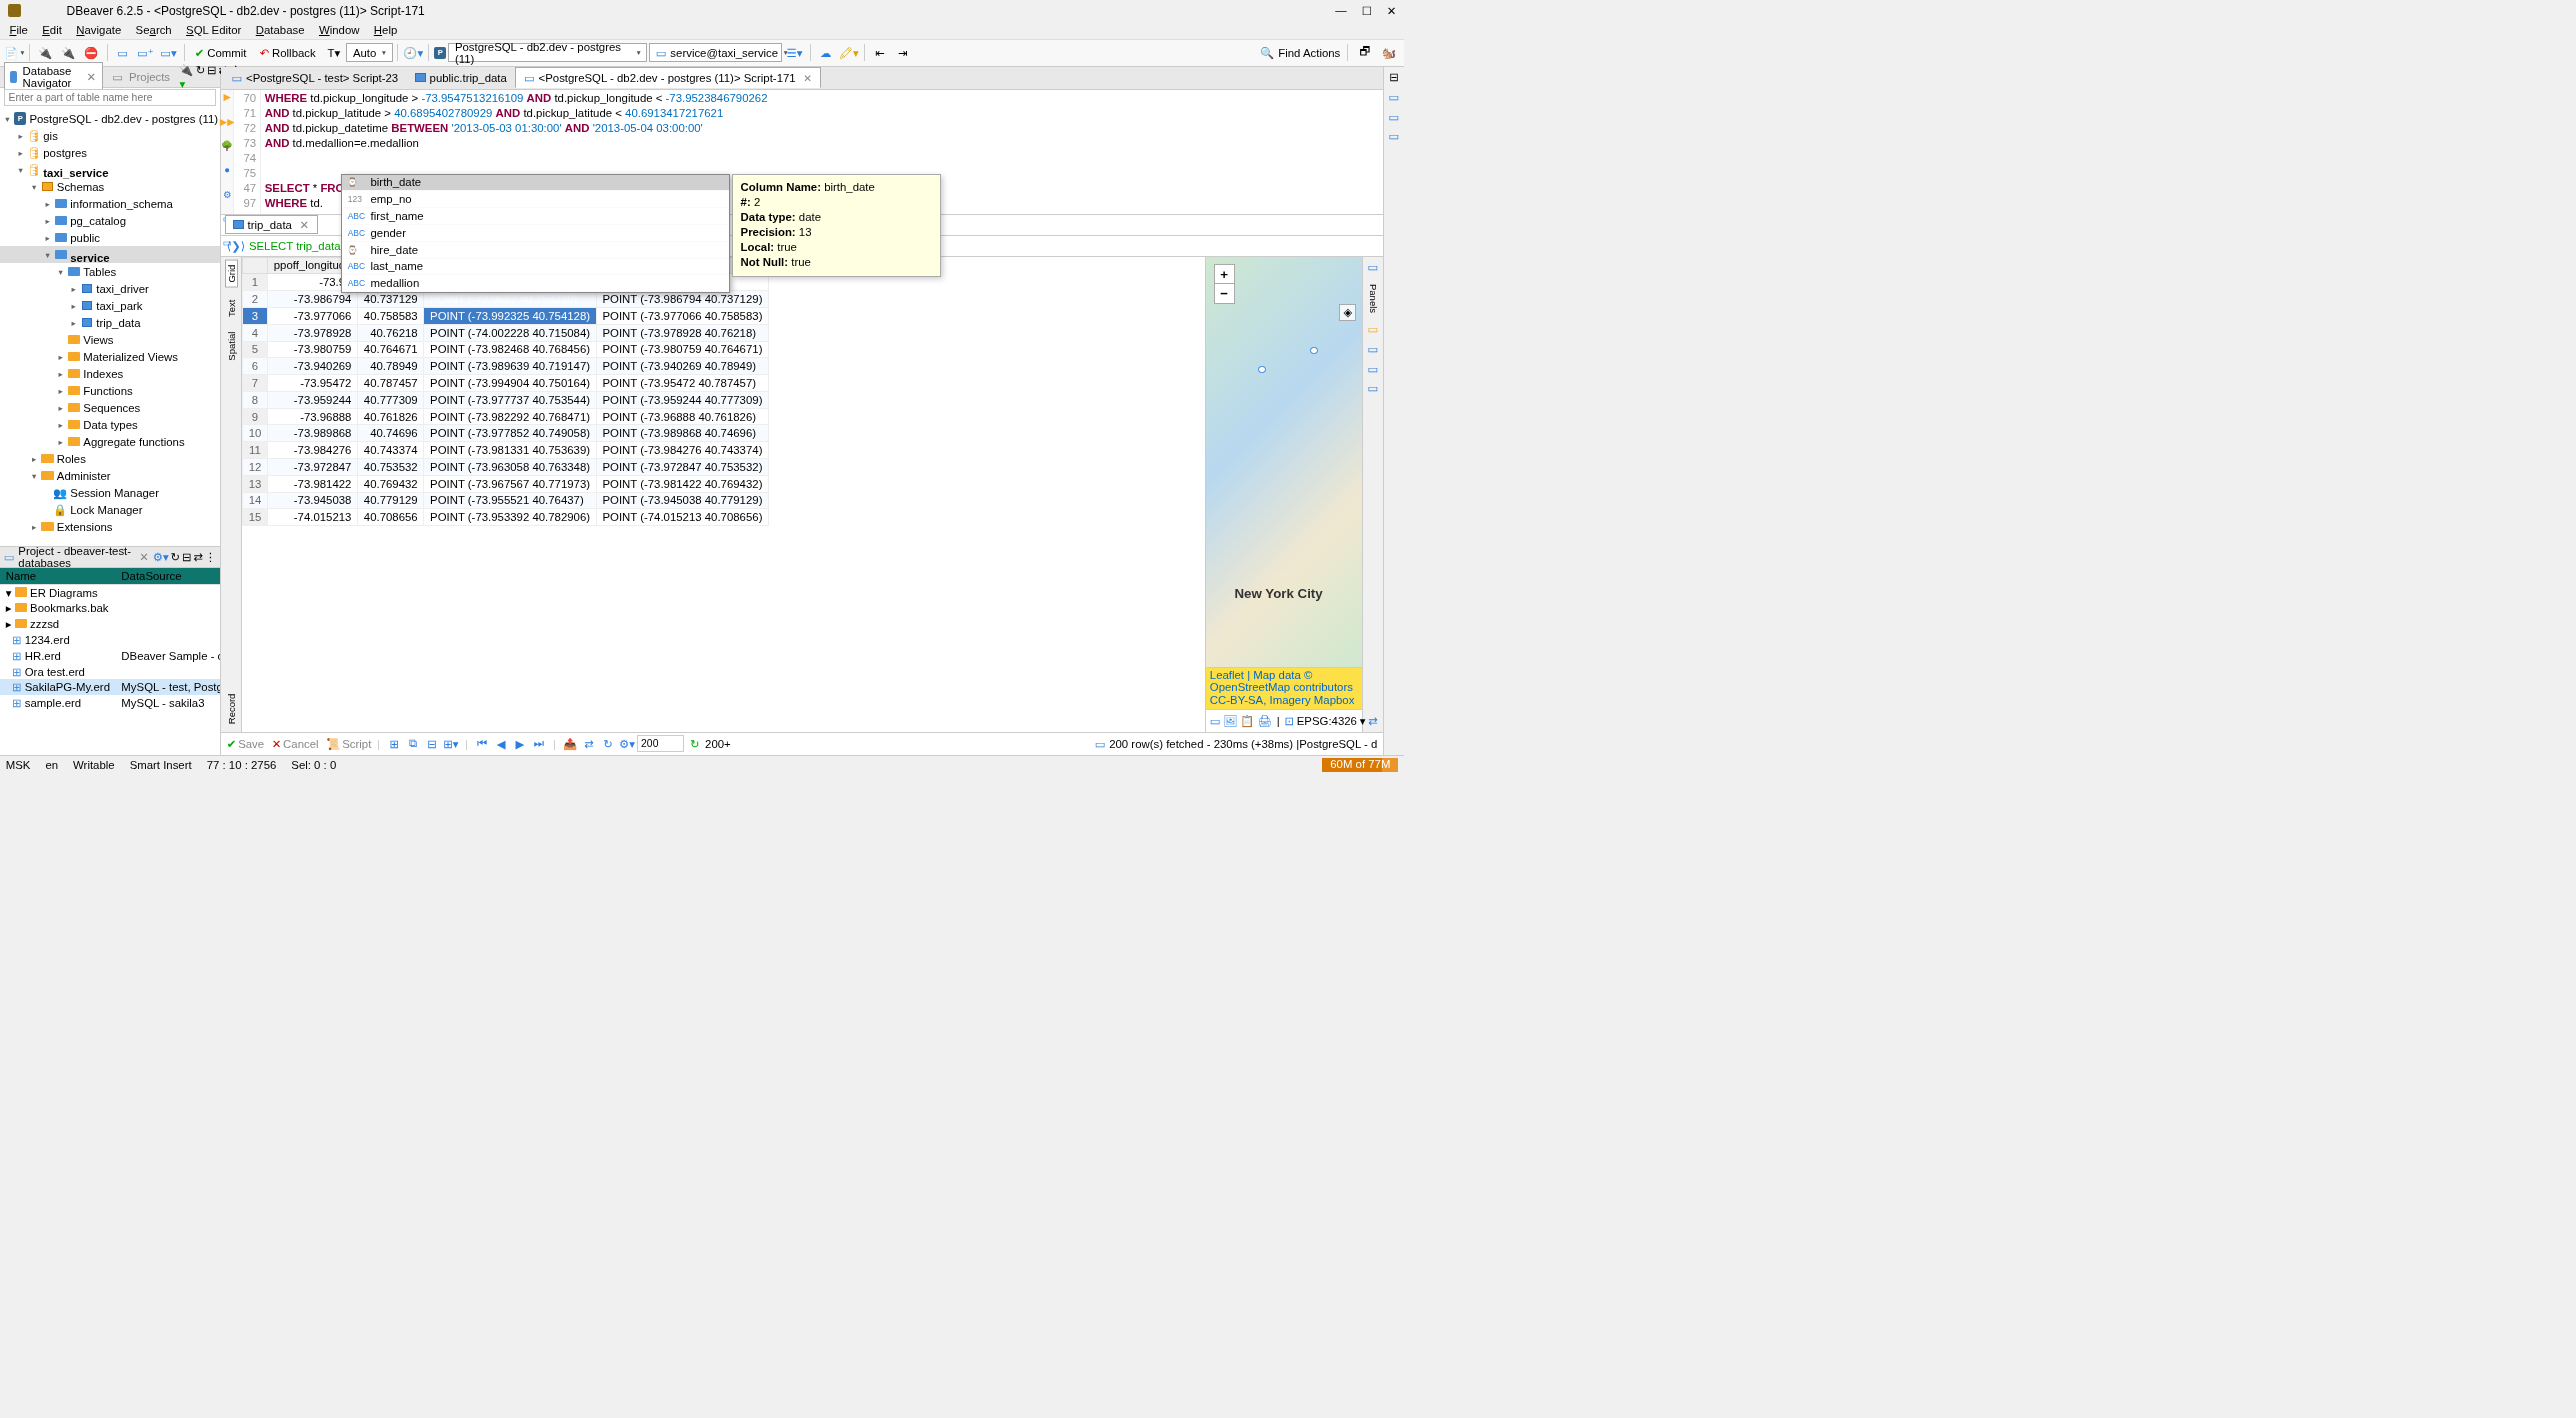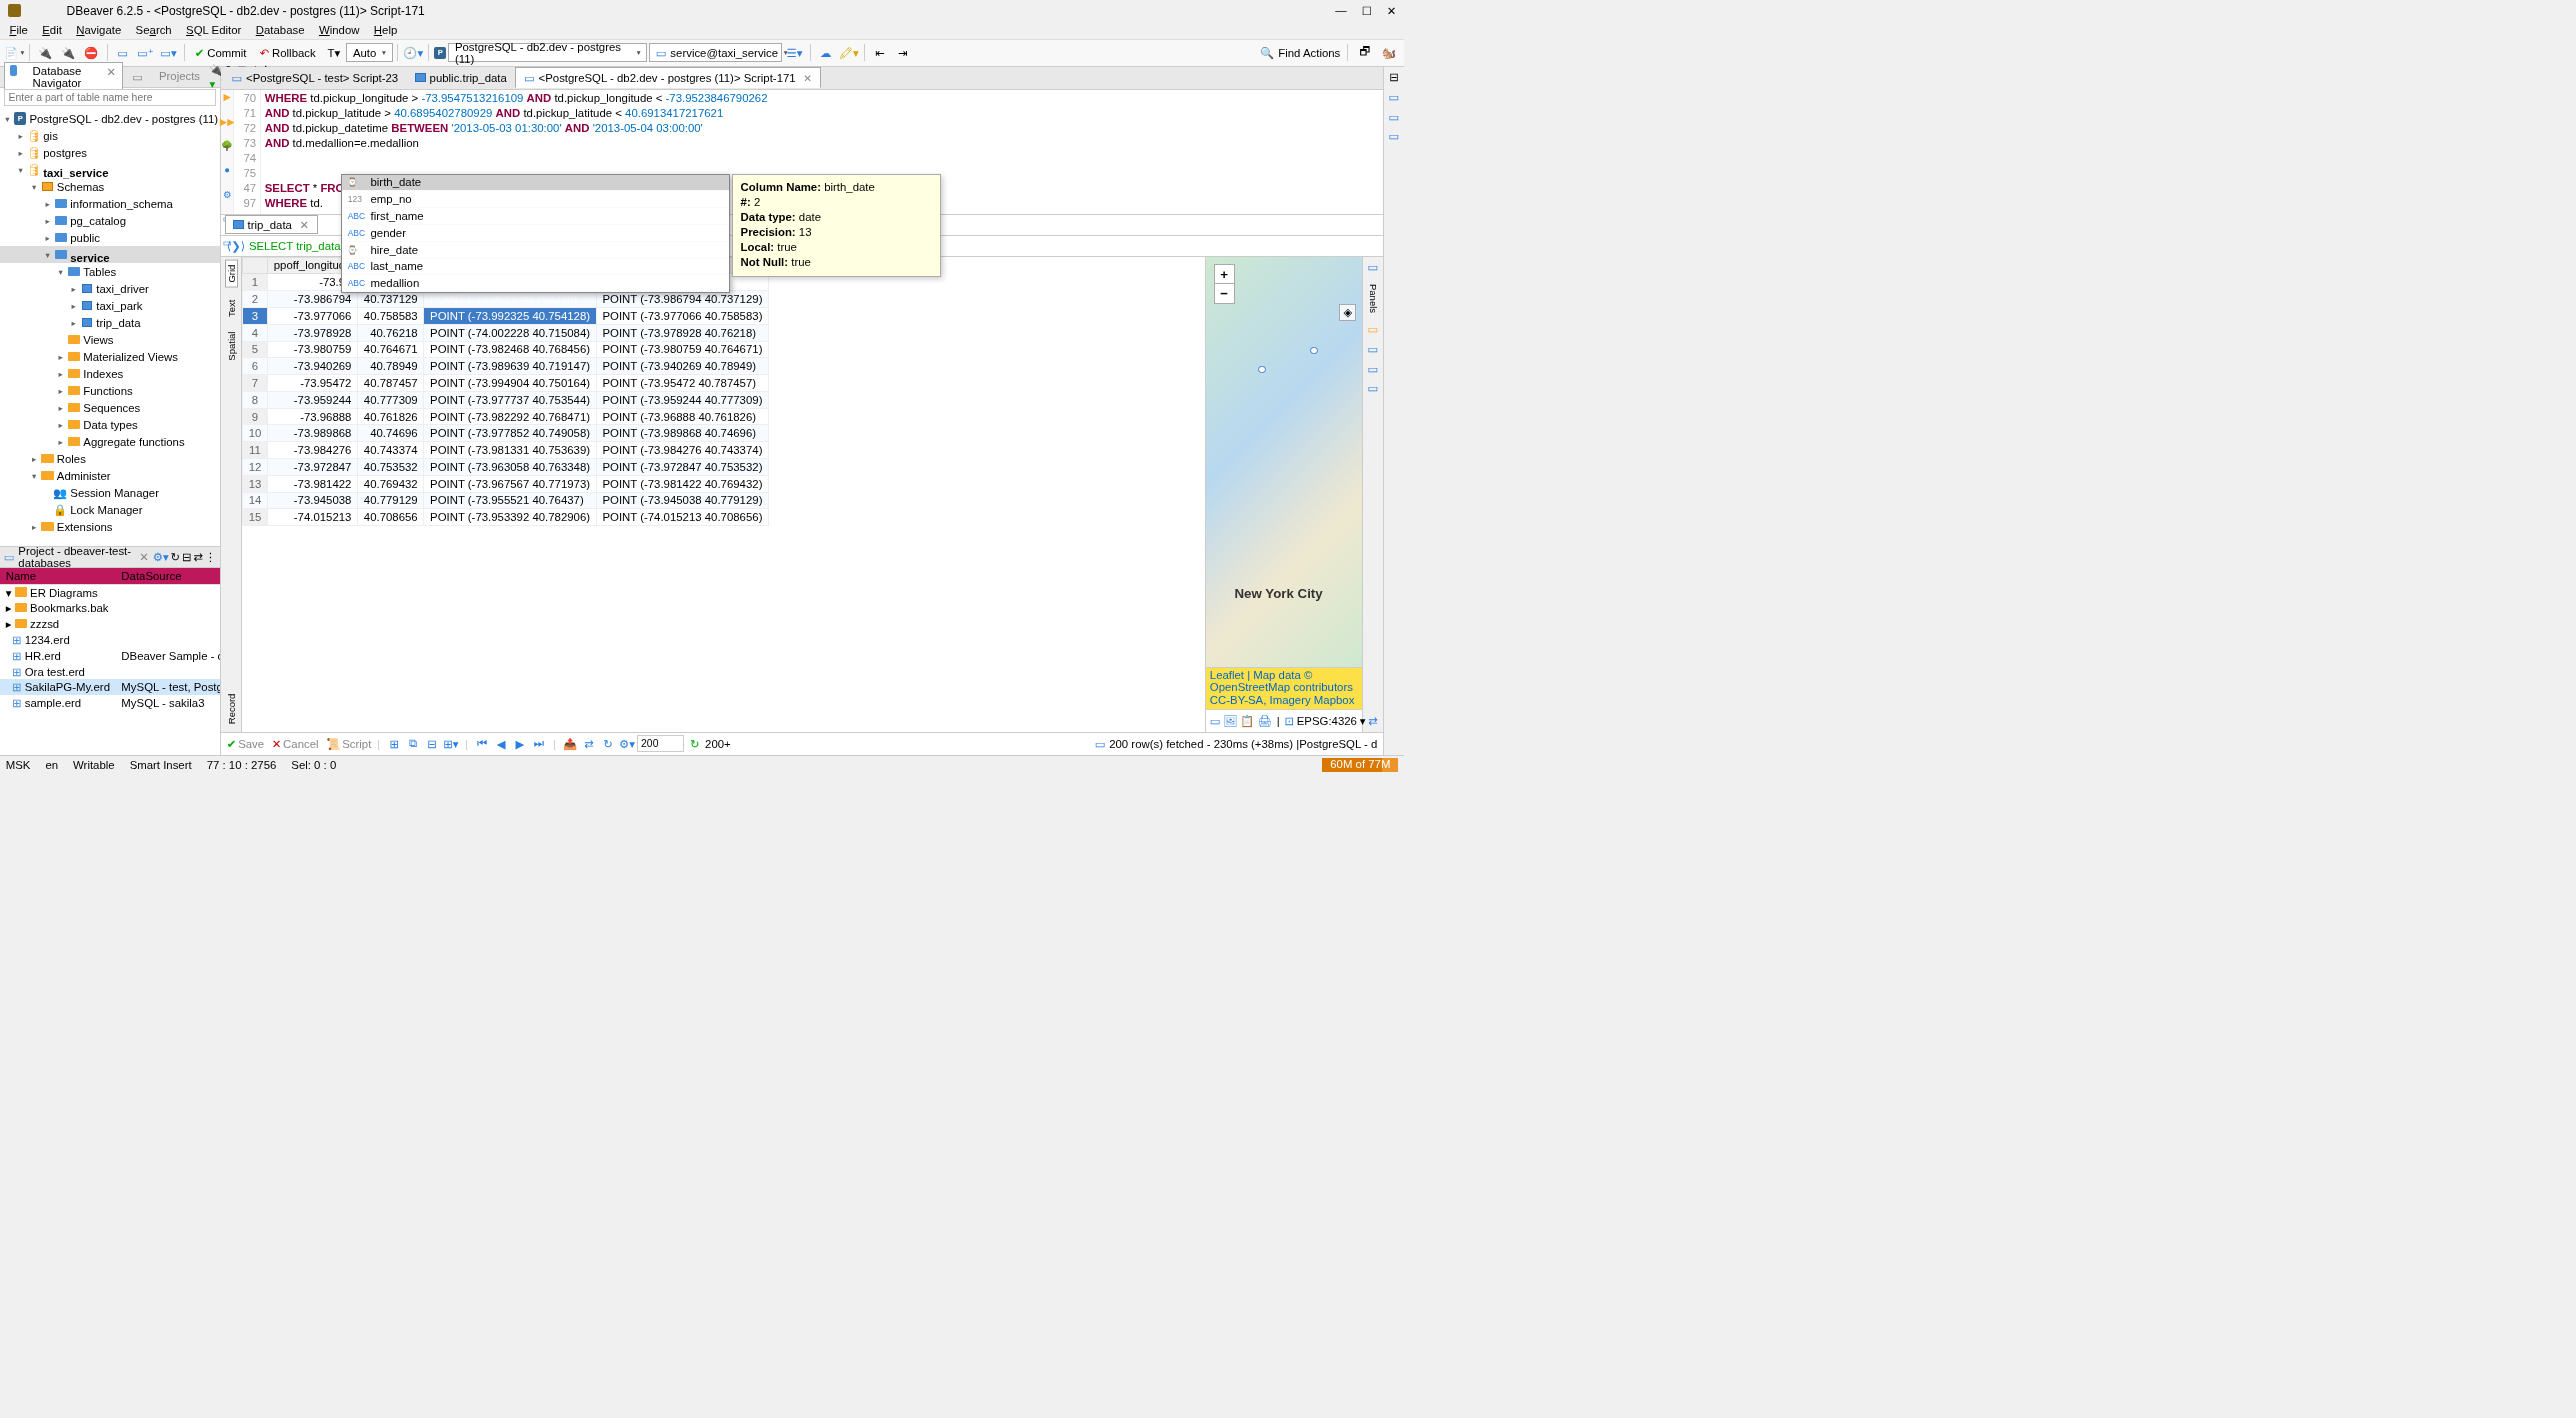--- a/index.html
+++ b/index.html
@@ -21,40 +21,40 @@
 .toolbar .sep { width: 0.9px; height: 17px; background: #ccc; margin: 0 2.8px; }
 .toolbar .txt-btn { padding: 0 5.7px; height: 21px; display: flex; align-items: center; gap: 2.8px; cursor: pointer; }
 .toolbar .combo { height: 19px; padding: 0 5.7px; border: 0.9px solid #aaa; background: #fff; display: flex; align-items: center; gap: 3.8px; font-size: 10.4px; cursor: pointer; }
 .toolbar .dd { font-size: 7.6px; color: #555; margin-left: 1.9px; }
 .toolbar .right-actions { margin-left: auto; display: flex; align-items: center; gap: 3.8px; }
 
 .main-area { display: flex; height: calc(100% - 21px - 19px - 26.6px - 19px); }
 
 .left-panel { width: 221px; display: flex; flex-direction: column; border-right: 0.9px solid #ccc; background: #fff; }
 .panel-header { height: 21px; background: #e8e8e8; display: flex; align-items: center; padding: 0 3.8px; gap: 3.8px; border-bottom: 0.9px solid #ccc; }
-.panel-tab { padding: 1.9px 5.7px; display: flex; align-items: flex-start; gap: 16px; font-size: 10.4px; cursor: pointer; }
+.panel-tab { padding: 1.9px 5.7px; display: flex; align-items: center; gap: 6px; font-size: 10.4px; cursor: pointer; }
 .panel-tab.active { background: #fff; border: 0.9px solid #aaa; border-bottom: none; }
 .panel-tab.inactive { color: #888; }
 
 .filter-input { margin: 1.9px 3.8px; border: 0.9px solid #ccc; padding: 1.9px 3.8px; font-size: 10.4px; color: #999; }
 
 .tree { flex: 1; overflow: auto; padding: 1.9px 0; font-size: 11.4px; }
 .tree-item { display: flex; align-items: center; height: 17px; padding: 0 1.9px; cursor: pointer; white-space: nowrap; }
 .tree-item.selected { background: #dcdcdc; }
 .tree-item .chevron { width: 11.4px; font-size: 8.5px; color: #666; text-align: center; }
 .tree-item .icon { width: 15px; height: 13.3px; display: inline-flex; align-items: center; justify-content: center; margin-right: 1.9px; }
 .tree-item .label { }
 .tree-item.bold .label { font-weight: bold; margin-top: 7px; }
 .indent-0 { padding-left: 1.9px; } .indent-1 { padding-left: 15px; } .indent-2 { padding-left: 28.5px; }
 .indent-3 { padding-left: 42px; } .indent-4 { padding-left: 55px; } .indent-5 { padding-left: 68px; }
 
 .project-panel { height: 209px; border-top: 0.9px solid #ccc; display: flex; flex-direction: column; }
 .project-table { flex: 1; overflow: auto; }
 .project-table table { width: 100%; border-collapse: collapse; font-size: 10.4px; }
-.project-table th { text-align: left; padding: 1.9px 5.7px; background: #be185d; border-bottom: 0.9px solid #ddd; font-weight: normal; }
+.project-table th { text-align: left; padding: 1.9px 5.7px; background: #0f766e; border-bottom: 0.9px solid #ddd; font-weight: normal; }
 .project-table td { padding: 0.9px 5.7px; white-space: nowrap; }
 .project-table tr.sel td { background: #cfe6fb; }
 
 .center-panel { flex: 1; display: flex; flex-direction: column; background: #fff; position: relative; }
 
 .editor-tabs { height: 23px; display: flex; align-items: center; background: #e8e8e8; border-bottom: 0.9px solid #ccc; padding-left: 1.9px; }
 .editor-tab { height: 21px; padding: 0 7.6px; display: flex; align-items: center; gap: 3.8px; font-size: 10.4px; cursor: pointer; border: 0.9px solid transparent; }
 .editor-tab.active { background: #fff; border: 0.9px solid #aaa; border-bottom: 0.9px solid #fff; }
 .editor-tab .close { font-size: 10.4px; color: #888; margin-left: 3.8px; }
 

